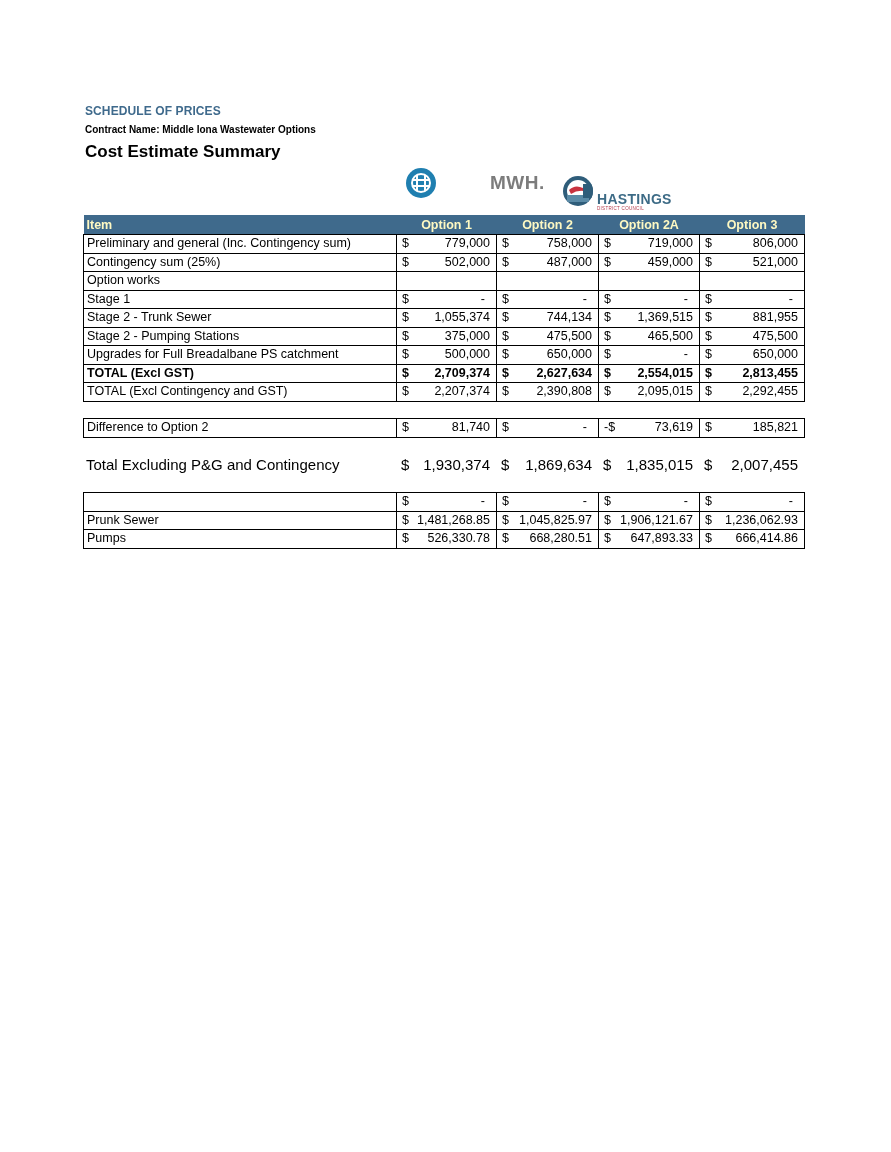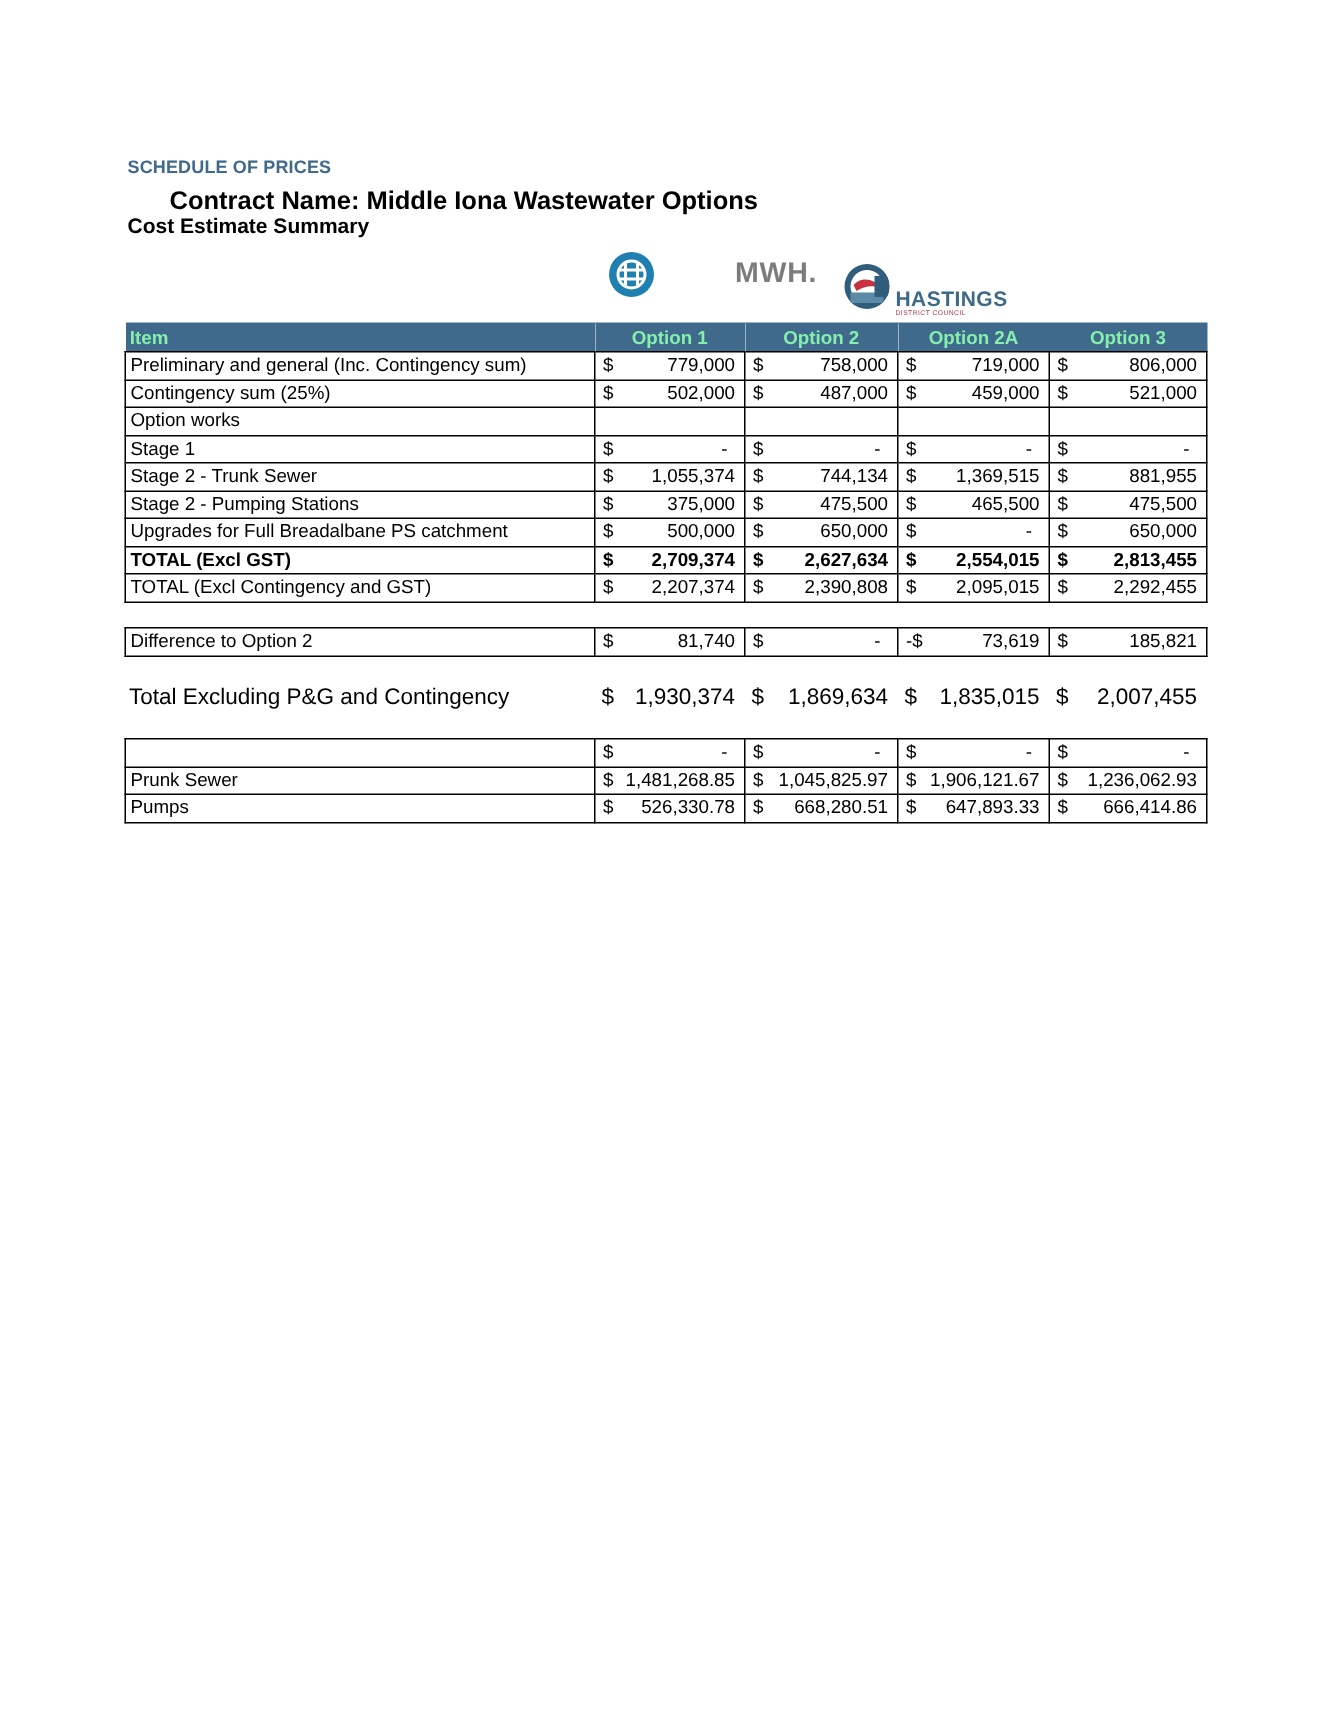--- a/index.html
+++ b/index.html
@@ -1,36 +1,36 @@
 <!DOCTYPE html>
 <html><head>
 <meta charset="utf-8">
 <style>
   html, body { margin: 0; padding: 0; background: #ffffff; }
   body { width: 891px; height: 1152px; position: relative; overflow: hidden;
          font-family: "Liberation Sans", sans-serif; color: #000; }
   .title { position: absolute; left: 85px; top: 104px; font-size: 12px; font-weight: bold; color: #3f6a8c; letter-spacing: 0.1px; }
-  .sub1 { position: absolute; left: 85px; top: 124px; font-size: 17px; font-weight: bold; margin-left: 28px; }
-  .sub2 { position: absolute; left: 85px; top: 142px; font-size: 14px; font-weight: bold; }
+  .sub1 { position: absolute; left: 85px; top: 124px; font-size: 10px; font-weight: bold; }
+  .sub2 { position: absolute; left: 85px; top: 142px; font-size: 17px; font-weight: bold; }
 
   .logo-mwh { position: absolute; left: 406px; top: 168px; display: flex; align-items: center; gap: 48px; }
   .mwh-circle { width: 30px; height: 30px; border-radius: 50%; background: #1f7fb0; position: relative; }
   .mwh-circle svg { position: absolute; left: 0; top: 0; }
   .mwh-text { margin-left: 6px; font-size: 19px; font-weight: bold; color: #7c7c7c; letter-spacing: 0.5px; }
   .logo-hdc { position: absolute; left: 563px; top: 169px; display: flex; align-items: center; }
   .hdc-circle { width: 30px; height: 30px; border-radius: 50%; background: #2f5d7a; position: relative; overflow: hidden; }
   .hdc-text { margin-left: 4px; display: flex; flex-direction: column; }
   .hdc-name { font-size: 14px; font-weight: bold; color: #3d6b86; letter-spacing: 0.3px; line-height: 13px; margin-top: 24px; }
   .hdc-sub { font-size: 4.5px; color: #b33a4a; letter-spacing: 0.3px; line-height: 6px; }
 
   table { position: absolute; border-collapse: collapse; table-layout: fixed; font-size: 12.5px; }
   td { height: 17.5px; padding: 0 3px; border: 1px solid #000; white-space: nowrap; overflow: hidden; line-height: 17px; }
   col.c-item { width: 313px; } col.c-o1 { width: 100px; } col.c-o2 { width: 102px; } col.c-o2a { width: 101px; } col.c-o3 { width: 105px; }
   .t1 { left: 83px; top: 215px; }
-  .hdr td { background: #3f6a8c; color: #86efac; font-weight: bold; border: none; border-top: 1px solid #3f6a8c; height: 18px; }
+  .hdr td { background: #3f6a8c; color: #fef9c3; font-weight: bold; border: none; border-top: 1px solid #3f6a8c; height: 18px; }
   .hdr td.opt { text-align: center; }
   .money { display: flex; justify-content: space-between; }
   .money .cur { padding-left: 2px; }
   .money .amt { padding-right: 3px; }
   .dash .amt { padding-right: 8px; }
   .bold td { font-weight: bold; }
   .t2 { left: 83px; top: 418px; padding-left: 23px; }
   .t3 { left: 83px; top: 456px; }
   .t3 td { border: none; font-size: 15px; }
   .t4 { left: 83px; top: 492px; }

